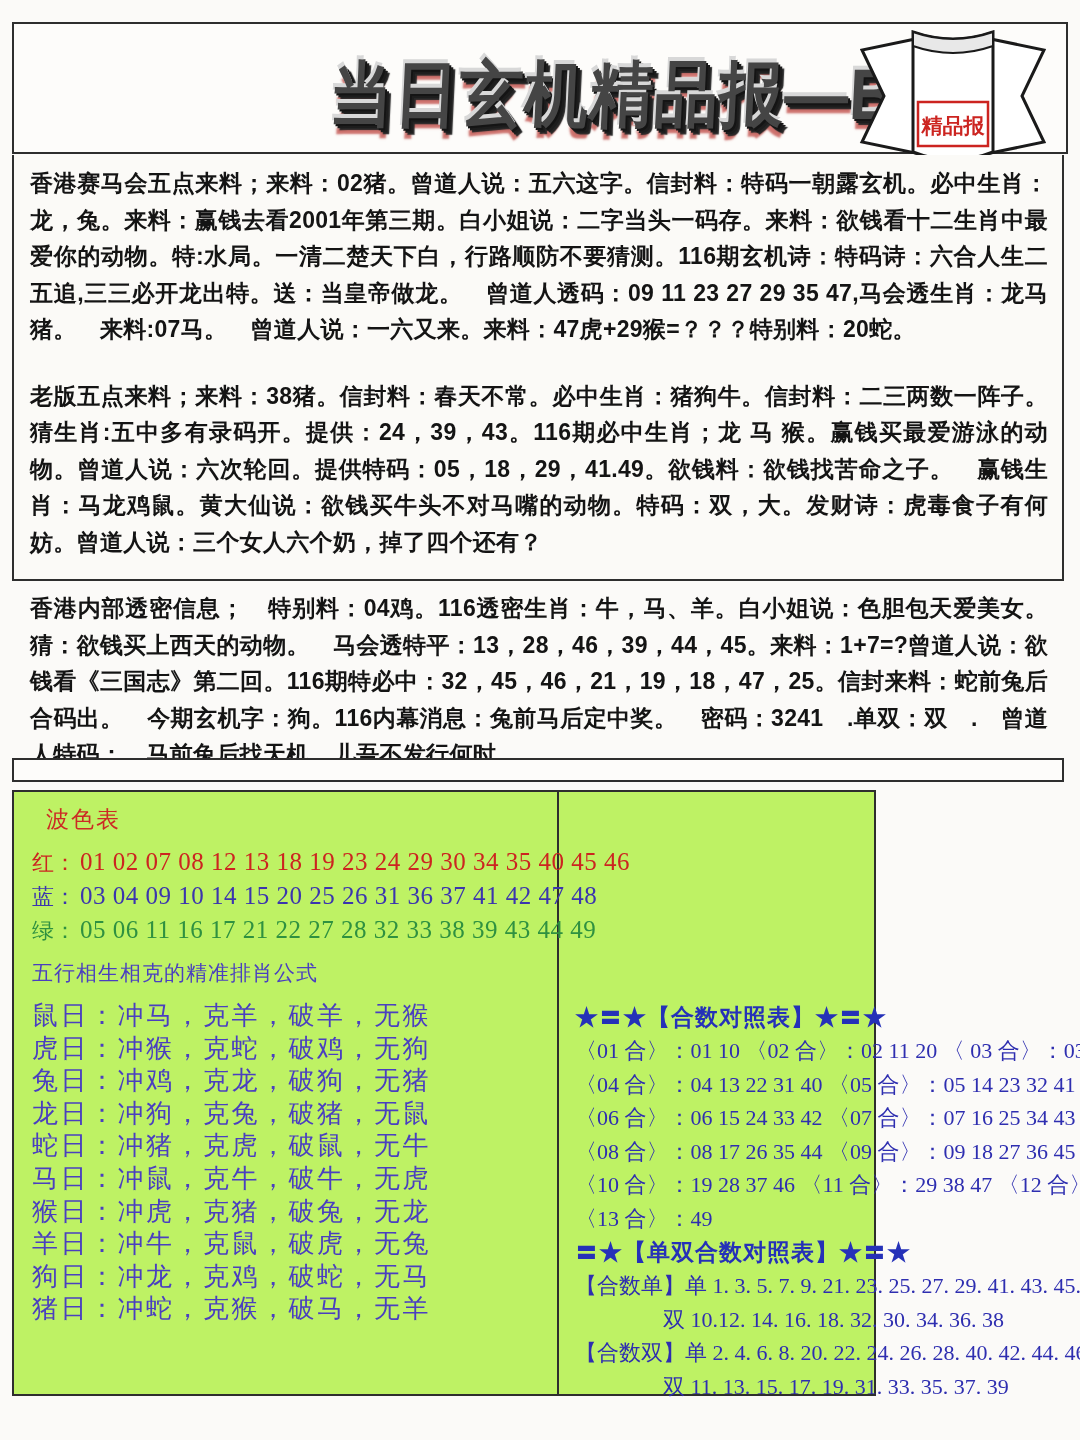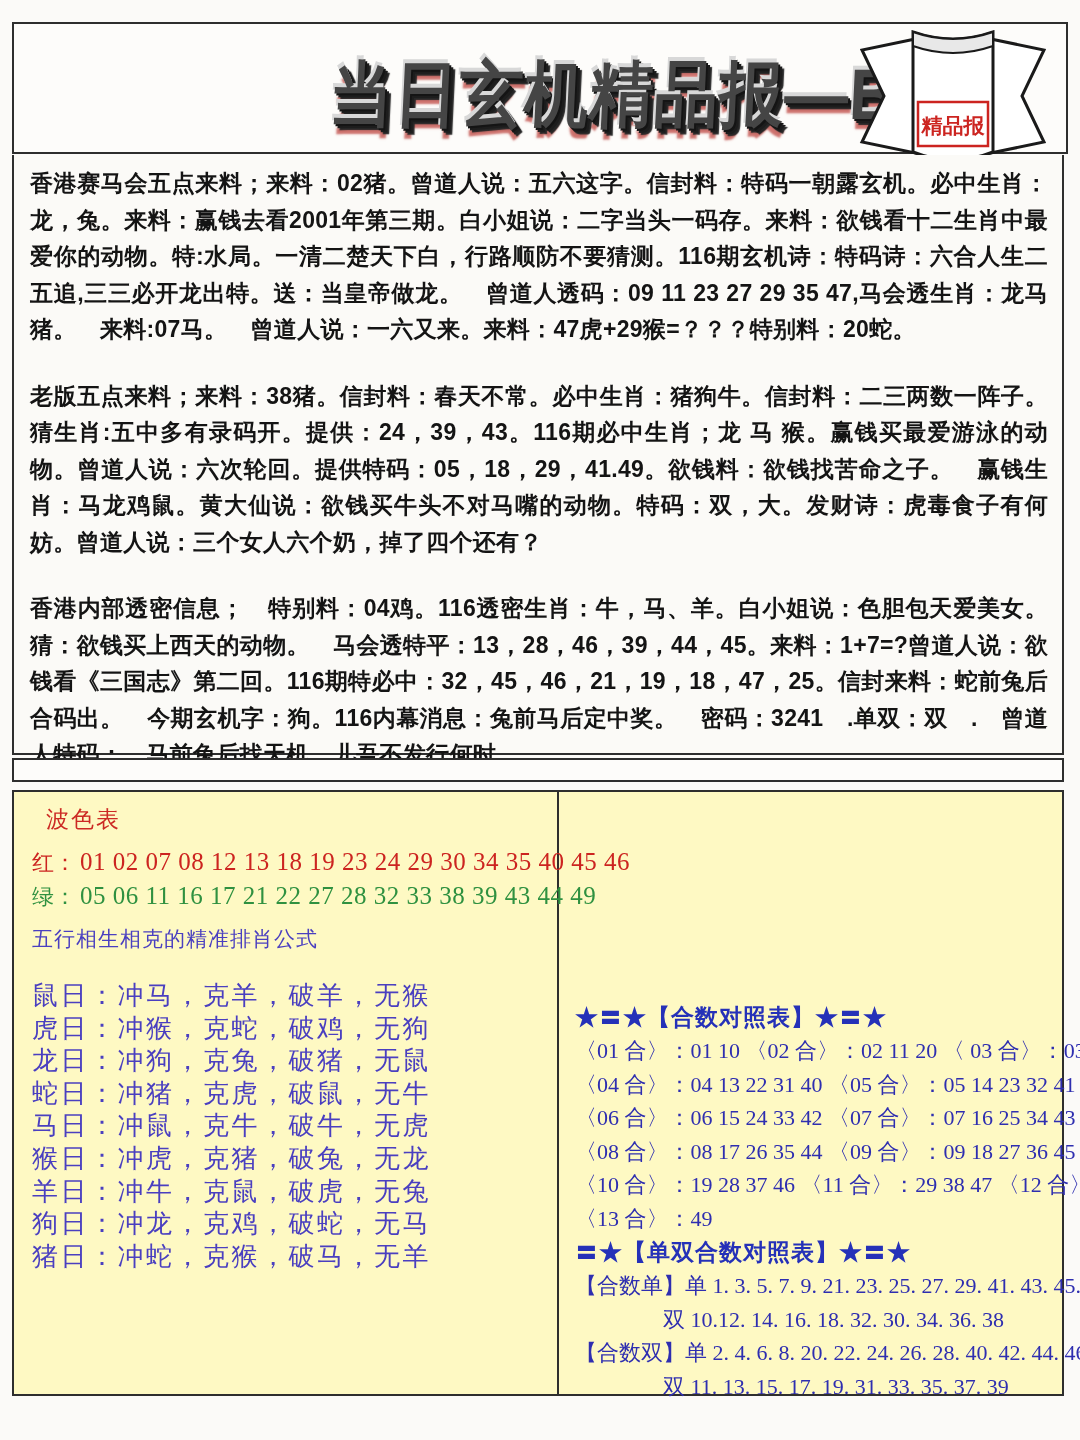--- a/index.html
+++ b/index.html
@@ -26,39 +26,39 @@
       2px 2px 0 #141414,
       4px 4px 0 #1d1d1d,
       6px 6px 1px #262626,
       3px 9px 2px rgba(180,38,32,0.65);
     transform:scaleY(1.12) skewX(-3deg);
     transform-origin:left top;
   }
   .banner{position:absolute;right:18px;top:0px;}
   
   .body-box{
-    position:absolute;left:12px;top:155px;width:1052px;height:600px;
+    position:absolute;left:12px;top:155px;width:1052px;height:426px;
     border:2px solid #2e2e2e;border-top:none;background:#fbfaf7;
     box-sizing:border-box;
     padding:10px 14px 0 16px;
   }
   .body-box p{
     margin:0 0 30px 0;
     font-size:23px;font-weight:700;color:#141414;
     line-height:36.5px;text-align:justify;letter-spacing:0.3px;
   }
   
   .strip-box{
     position:absolute;left:12px;top:758px;width:1052px;height:24px;
     border:2px solid #2e2e2e;background:#fdfcfa;box-sizing:border-box;
   }
   
   .bottom-box{
-    position:absolute;left:12px;top:790px;width:1052px;height:606px;
-    border:2px solid #2e2e2e;background:#fef9c3;box-sizing:border-box;
+    position:absolute;left:12px;top:790px;width:864px;height:606px;
+    border:2px solid #2e2e2e;background:#bef264;box-sizing:border-box;
     display:flex;
   }
   .col-left{
     width:545px;box-sizing:border-box;
     border-right:2px solid #2e2e2e;
     padding:12px 8px 0 18px;
     font-family:"Liberation Serif",serif;
   }
   .col-right{
     flex:1;box-sizing:border-box;
@@ -66,21 +66,21 @@
     font-family:"Liberation Serif",serif;
   }
   .wave-title{
     color:#cc2a24;font-size:23px;letter-spacing:2px;
     padding-left:14px;margin-bottom:10px;
     font-family:"Liberation Sans",sans-serif;
   }
   .wave-row{font-size:25px;line-height:33px;white-space:nowrap;letter-spacing:0.5px;}
   .wave-row .wave-label{letter-spacing:0;margin-right:4px;font-family:"Liberation Sans",sans-serif;font-size:22px;}
   .formula-title{
-    color:#4a3fc0;font-size:21px;margin-top:12px;margin-bottom:26px;
+    color:#4a3fc0;font-size:21px;margin-top:12px;margin-bottom:12px;
     letter-spacing:1px;font-family:Liberation Mono, monospace;
   }
   .formula-row{
     color:#4a3fc0;font-size:26px;line-height:32.6px;
     letter-spacing:2.5px;font-family:"Liberation Sans",sans-serif;
   }
   .hesu-header,.danshuang-header{
     color:#2531b8;font-size:23px;font-weight:700;
     line-height:34px;letter-spacing:1px;
     font-family:"Liberation Sans",sans-serif;
@@ -119,28 +119,32 @@
   <div class="strip-box"></div>
 
   <div class="bottom-box">
 
     <div class="col-left">
       <div class="wave-title">波色表</div>
 
       <div class="wave-row" style="color: rgb(204, 36, 32);">
         <span class="wave-label">红：</span><span>01 02 07 08 12 13 18 19 23 24 29 30 34 35 40 45 46</span>
       </div>
+      <div class="wave-row" style="color: rgb(59, 53, 174);">
+        <span class="wave-label">蓝：</span><span>03 04 09 10 14 15 20 25 26 31 36 37 41 42 47 48</span>
+      </div>
       <div class="wave-row" style="color: rgb(47, 145, 64);">
         <span class="wave-label">绿：</span><span>05 06 11 16 17 21 22 27 28 32 33 38 39 43 44 49</span>
       </div>
 
       <div class="formula-title">五行相生相克的精准排肖公式</div>
 
       <div class="formula-row">鼠日：冲马，克羊，破羊，无猴</div>
       <div class="formula-row">虎日：冲猴，克蛇，破鸡，无狗</div>
+      <div class="formula-row">兔日：冲鸡，克龙，破狗，无猪</div>
       <div class="formula-row">龙日：冲狗，克兔，破猪，无鼠</div>
       <div class="formula-row">蛇日：冲猪，克虎，破鼠，无牛</div>
       <div class="formula-row">马日：冲鼠，克牛，破牛，无虎</div>
       <div class="formula-row">猴日：冲虎，克猪，破兔，无龙</div>
       <div class="formula-row">羊日：冲牛，克鼠，破虎，无兔</div>
       <div class="formula-row">狗日：冲龙，克鸡，破蛇，无马</div>
       <div class="formula-row">猪日：冲蛇，克猴，破马，无羊</div>
     </div>
 
     <div class="col-right">

